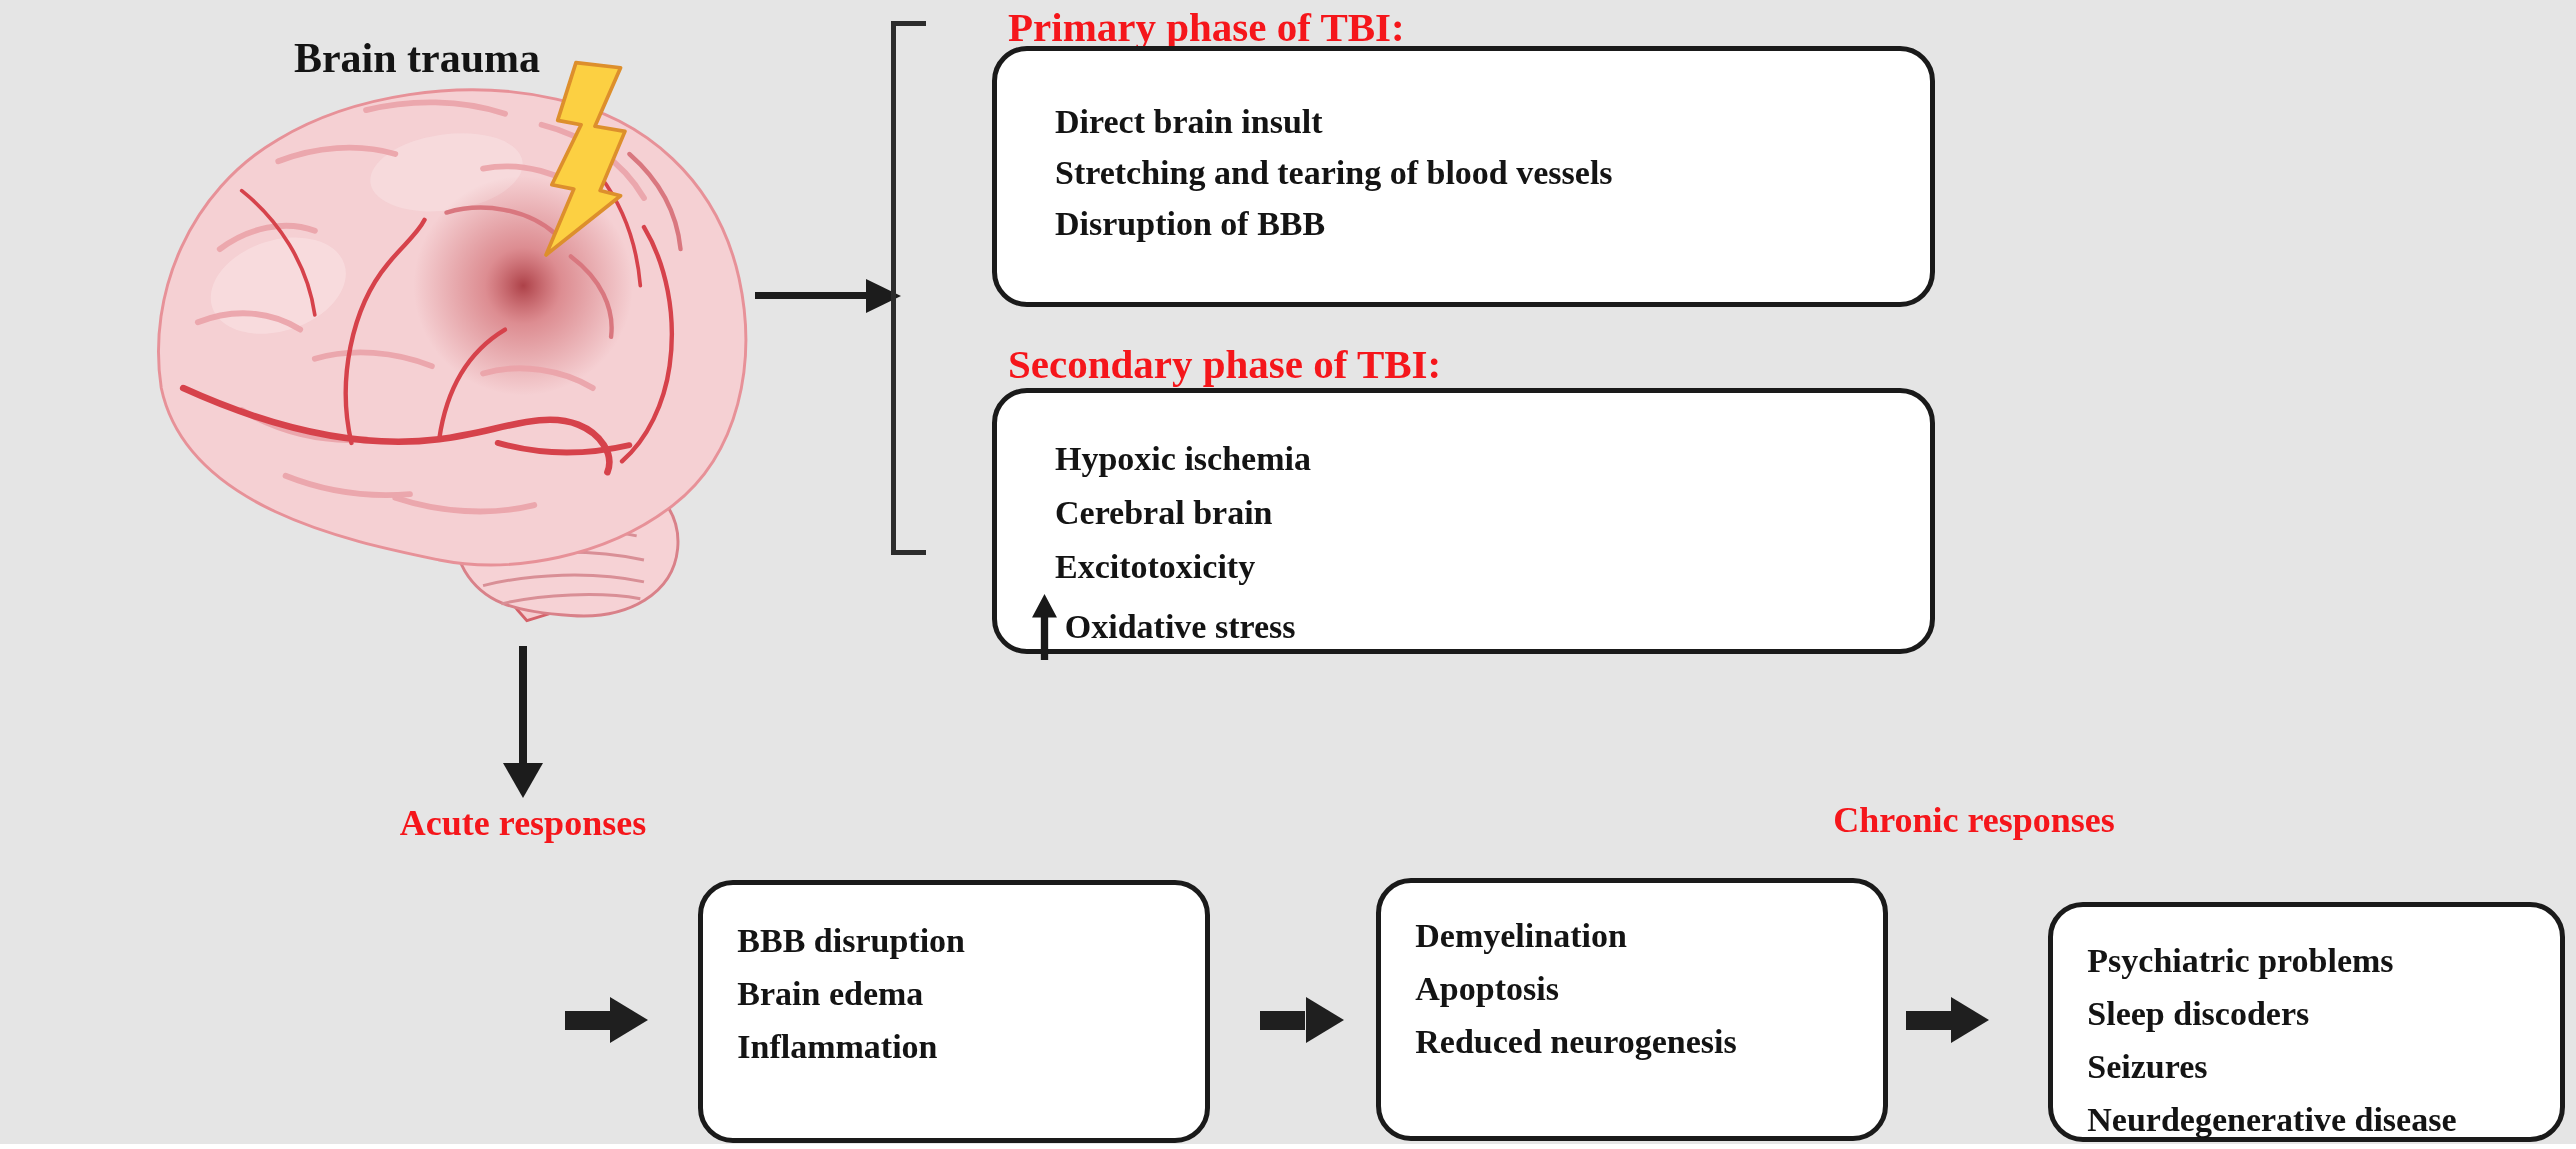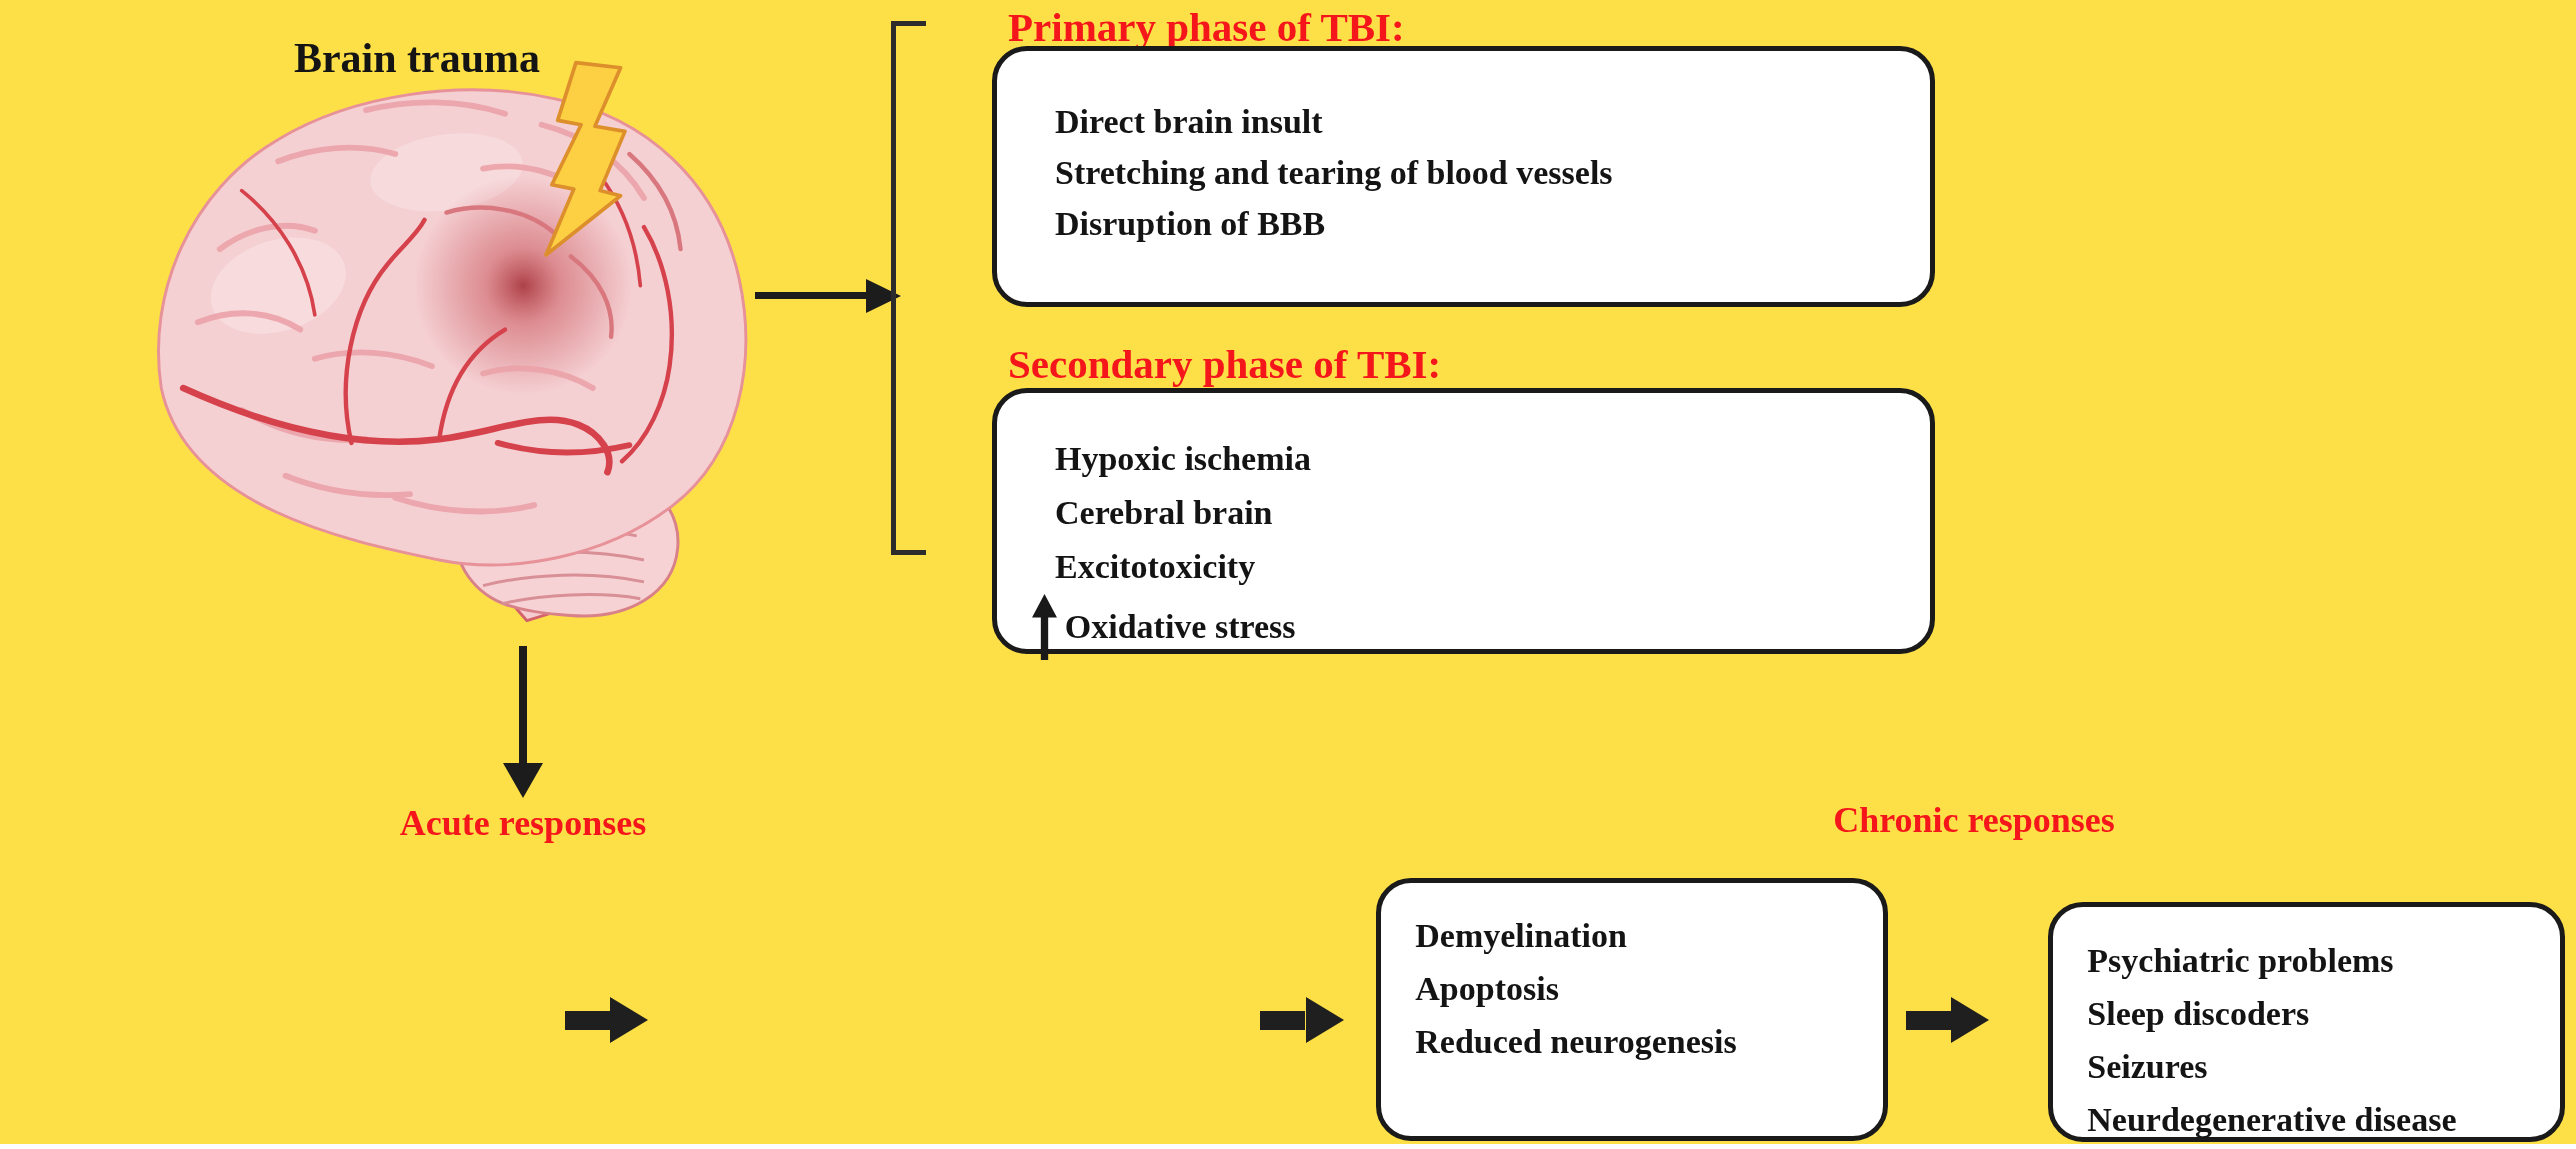--- a/index.html
+++ b/index.html
@@ -1,17 +1,17 @@
 <!DOCTYPE html>
 <html style="font-size:11.7px"><head>
 <meta charset="utf-8">
 <style>
   html,body{margin:0;padding:0;background:#ffffff;}
   #canvas{
-    position:relative;width:2576px;height:1144px;background:#fde047;overflow:hidden;
+    position:relative;width:2576px;height:1144px;background:#e5e5e5;overflow:hidden;
     font-family:"Liberation Serif","DejaVu Serif",serif;color:#141414;
   }
   .abs{position:absolute;}
   
   .brain-label{font-size:42px;font-weight:700;color:#141414;white-space:nowrap;transform:translateX(-50%);}
   .red-heading{font-size:41px;font-weight:700;color:#f5161b;white-space:nowrap;}
   .red-heading.small{font-size:36px;transform:translateX(-50%);}
   
   .tbi-box{
     background:#ffffff;border:5.1px solid #1a1a1a;border-radius:35px;box-sizing:border-box;
@@ -143,20 +143,27 @@
   <div class="abs vline" style="left:519px;top:646px;height:119px;"></div>
   <div class="abs tri-down" style="left:503px;top:763px;"></div>
 
   <div class="abs red-heading small" style="left:523px;top:802px;">Acute responses</div>
   <div class="abs red-heading small" style="left:1974px;top:799px;">Chronic responses</div>
 
 
   <div class="abs block-shaft" style="left:565px;top:1011px;"></div>
   <div class="abs block-head" style="left:610px;top:997px;"></div>
 
+  <div class="abs tbi-box flow-box" id="flow-box-1" style="left:698px;top:880px;width:512px;height:263px;">
+    <ul style="padding-top:13px;">
+      <li>BBB disruption</li>
+      <li>Brain edema</li>
+      <li>Inflammation</li>
+    </ul>
+  </div>
 
   <div class="abs block-shaft" style="left:1260px;top:1011px;"></div>
   <div class="abs block-head" style="left:1306px;top:997px;"></div>
 
   <div class="abs tbi-box flow-box" id="flow-box-2" style="left:1376px;top:878px;width:512px;height:263px;">
     <ul style="padding-top:10px;">
       <li>Demyelination</li>
       <li>Apoptosis</li>
       <li>Reduced neurogenesis</li>
     </ul>

